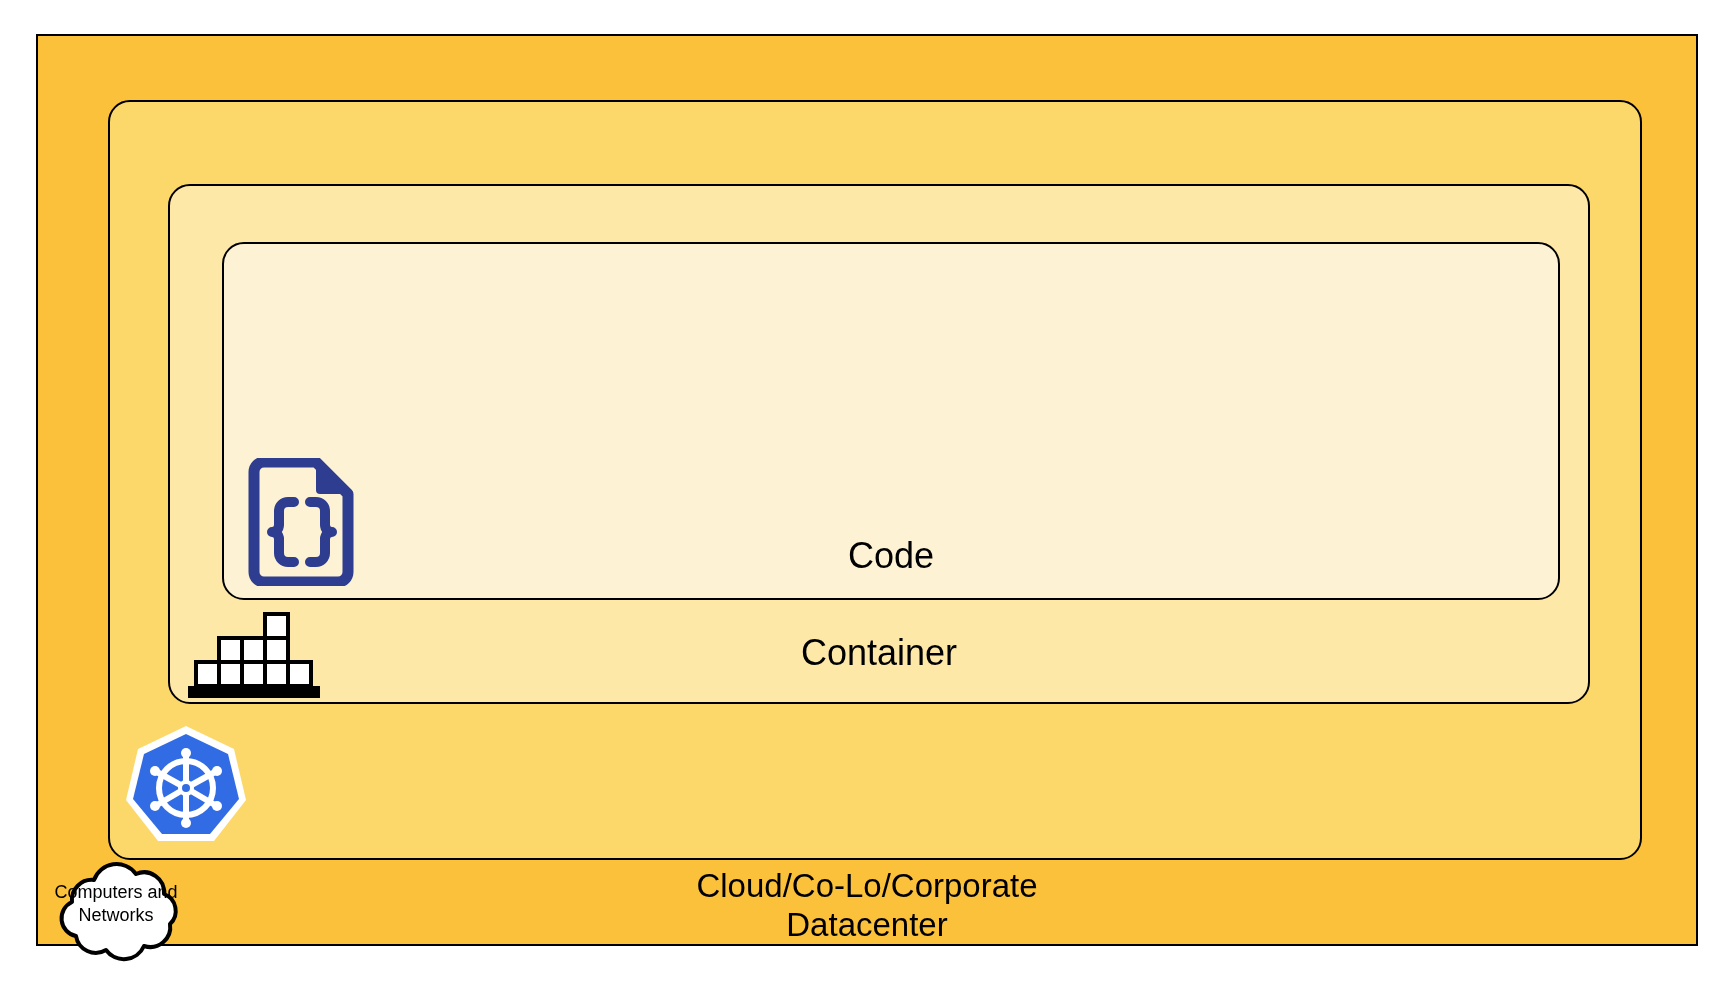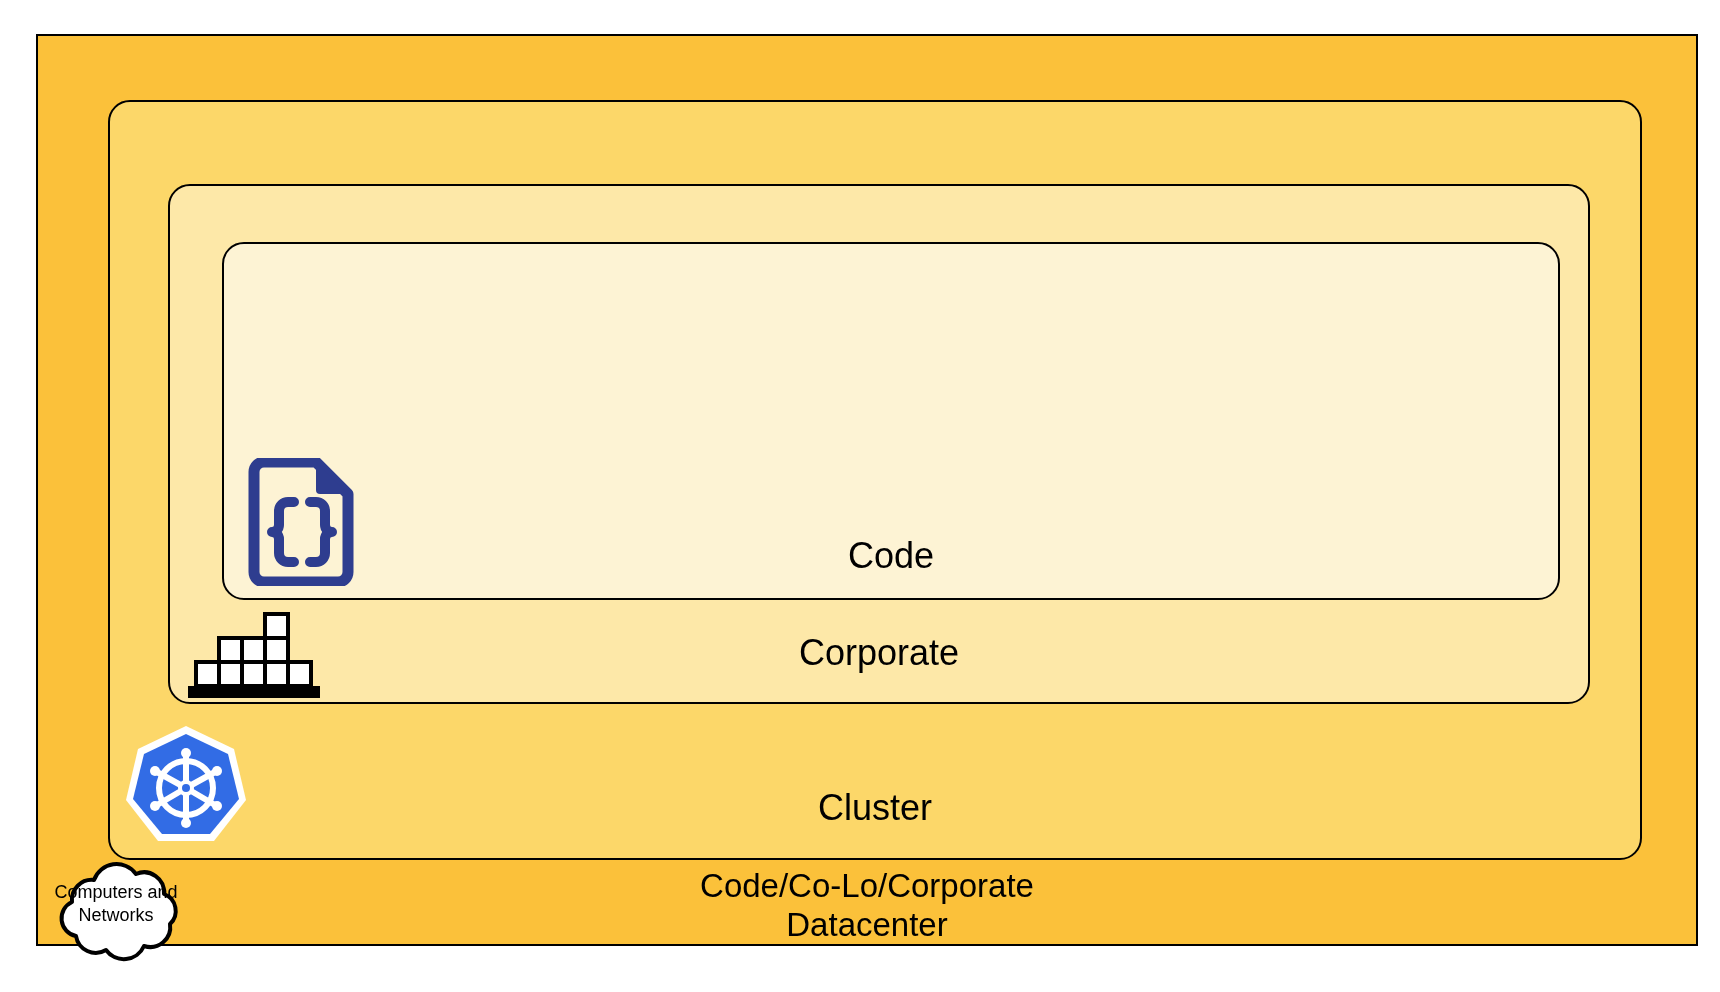--- a/index.html
+++ b/index.html
@@ -162,25 +162,24 @@
   <div class="layer layer-datacenter"></div>
 
   <div class="layer layer-cluster"></div>
 
   <div class="layer layer-container"></div>
 
   <div class="layer layer-code"></div>
 
   <div class="layer-label label-code">Code</div>
 
-  <div class="layer-label label-container">Corporate</div>
-
-  <div class="layer-label label-cluster">Cluster</div>
-
-  <div class="layer-label label-datacenter">Code/Co-Lo/Corporate
+  <div class="layer-label label-container">Container</div>
+
+
+  <div class="layer-label label-datacenter">Cloud/Co-Lo/Corporate
 Datacenter</div>
 
   <div class="icon-wrap icon-code-doc">
     <svg viewBox="0 0 112 128" width="112" height="128" aria-hidden="true">
       <path d="M10 14 a10 10 0 0 1 10 -10 H72 L104 36 V114 a10 10 0 0 1 -10 10 H20 a10 10 0 0 1 -10 -10 Z" fill="none" stroke="#2e3d8f" stroke-width="11" stroke-linejoin="round"></path>
       <path d="M72 4 L104 36 H76 a4 4 0 0 1 -4 -4 Z" fill="#2e3d8f"></path>
       <path d="M50 44 h-6 a9 9 0 0 0 -9 9 v14 a7 7 0 0 1 -7 7 a7 7 0 0 1 7 7 v14 a9 9 0 0 0 9 9 h6" fill="none" stroke="#2e3d8f" stroke-width="10" stroke-linecap="round" stroke-linejoin="round"></path>
       <path d="M66 44 h6 a9 9 0 0 1 9 9 v14 a7 7 0 0 0 7 7 a7 7 0 0 0 -7 7 v14 a9 9 0 0 1 -9 9 h-6" fill="none" stroke="#2e3d8f" stroke-width="10" stroke-linecap="round" stroke-linejoin="round"></path>
     </svg>
   </div>

